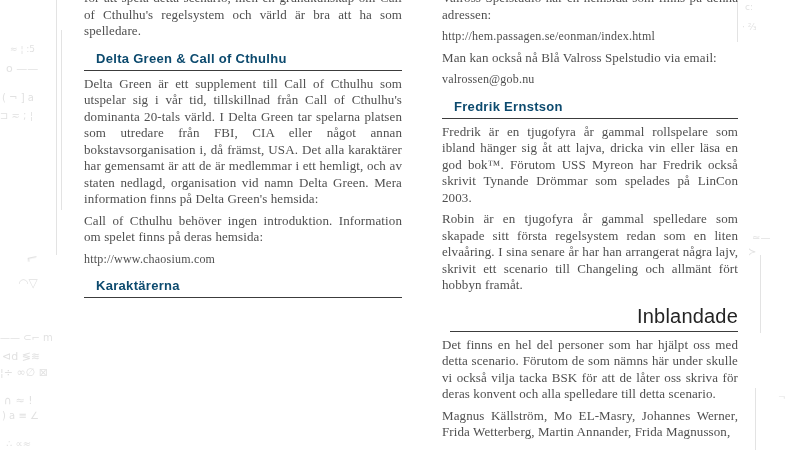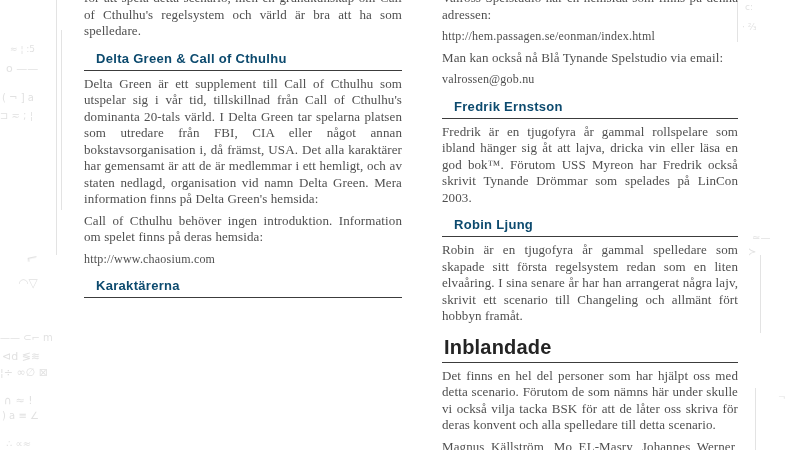--- a/index.html
+++ b/index.html
@@ -35,29 +35,30 @@
     font-family:"Liberation Sans","DejaVu Sans",sans-serif;
     font-weight:bold;
     font-size:13px;
     line-height:14px;
     letter-spacing:.3px;
     color:#0c4a6e;
     padding:0 0 4px 12px;
     border-bottom:1.5px solid #3c3c3c;
   }
   .h-big{
-    margin:12px 0 0 0;
+    margin:12px 0 0 8px;
     font-family:"Liberation Sans","DejaVu Sans",sans-serif;
-    font-weight:bold;
+    font-weight:normal;
     font-size:20px;
     line-height:21px;
     letter-spacing:.2px;
     color:#242424;
     padding:0 0 4px 2px;
     border-bottom:1.5px solid #3c3c3c;
+    text-align:right;
   }
   
   .margin-art{position:absolute;inset:0;pointer-events:none;}
   .sketch{
     position:absolute;
     font-family:"DejaVu Sans",sans-serif;
     color:#c9c9c9;
     opacity:.55;
     filter:blur(.5px);
     white-space:nowrap;
@@ -108,27 +109,26 @@
     <p class="p">Delta Green är ett supplement till Call of Cthulhu som utspelar sig i vår tid, tillskillnad från Call of Cthulhu's dominanta 20-tals värld. I Delta Green tar spelarna platsen som utredare från FBI, CIA eller något annan bokstavsorganisation i, då främst, USA. Det alla karaktärer har gemensamt är att de är medlemmar i ett hemligt, och av staten nedlagd, organisation vid namn Delta Green. Mera information finns på Delta Green's hemsida:</p>
     <p class="p">Call of Cthulhu behöver ingen introduktion. Information om spelet finns på deras hemsida:</p>
     <p class="url">http://www.chaosium.com</p>
 
     <h2 class="h-small">Karaktärerna</h2>
   </div>
 
   <div class="col col-right">
     <p class="p first">Valross Spelstudio har en hemsida som finns på denna adressen:</p>
     <p class="url">http://hem.passagen.se/eonman/index.html</p>
-    <p class="p">Man kan också nå Blå Tynande Spelstudio via email:</p>
+    <p class="p">Man kan också nå Blå Valross Spelstudio via email:</p>
     <p class="url">valrossen@gob.nu</p>
 
     <h2 class="h-small">Fredrik Ernstson</h2>
     <p class="p">Fredrik är en tjugofyra år gammal rollspelare som ibland hänger sig åt att lajva, dricka vin eller läsa en god bok™. Förutom USS Myreon har Fredrik också skrivit Tynande Drömmar som spelades på LinCon 2003.</p>
 
-    <h2 class="h-small">Robin Ljung</h2>
     <p class="p">Robin är en tjugofyra år gammal spelledare som skapade sitt första regelsystem redan som en liten elvaåring. I sina senare år har han arrangerat några lajv, skrivit ett scenario till Changeling och allmänt fört hobbyn framåt.</p>
 
     <h1 class="h-big">Inblandade</h1>
     <p class="p">Det finns en hel del personer som har hjälpt oss med detta scenario. Förutom de som nämns här under skulle vi också vilja tacka BSK för att de låter oss skriva för deras konvent och alla spelledare till detta scenario.</p>
     <p class="p">Magnus Källström, Mo EL-Masry, Johannes Werner, Frida Wetterberg, Martin Annander, Frida Magnusson,</p>
   </div>
 
 </div>
 
 </body></html>

